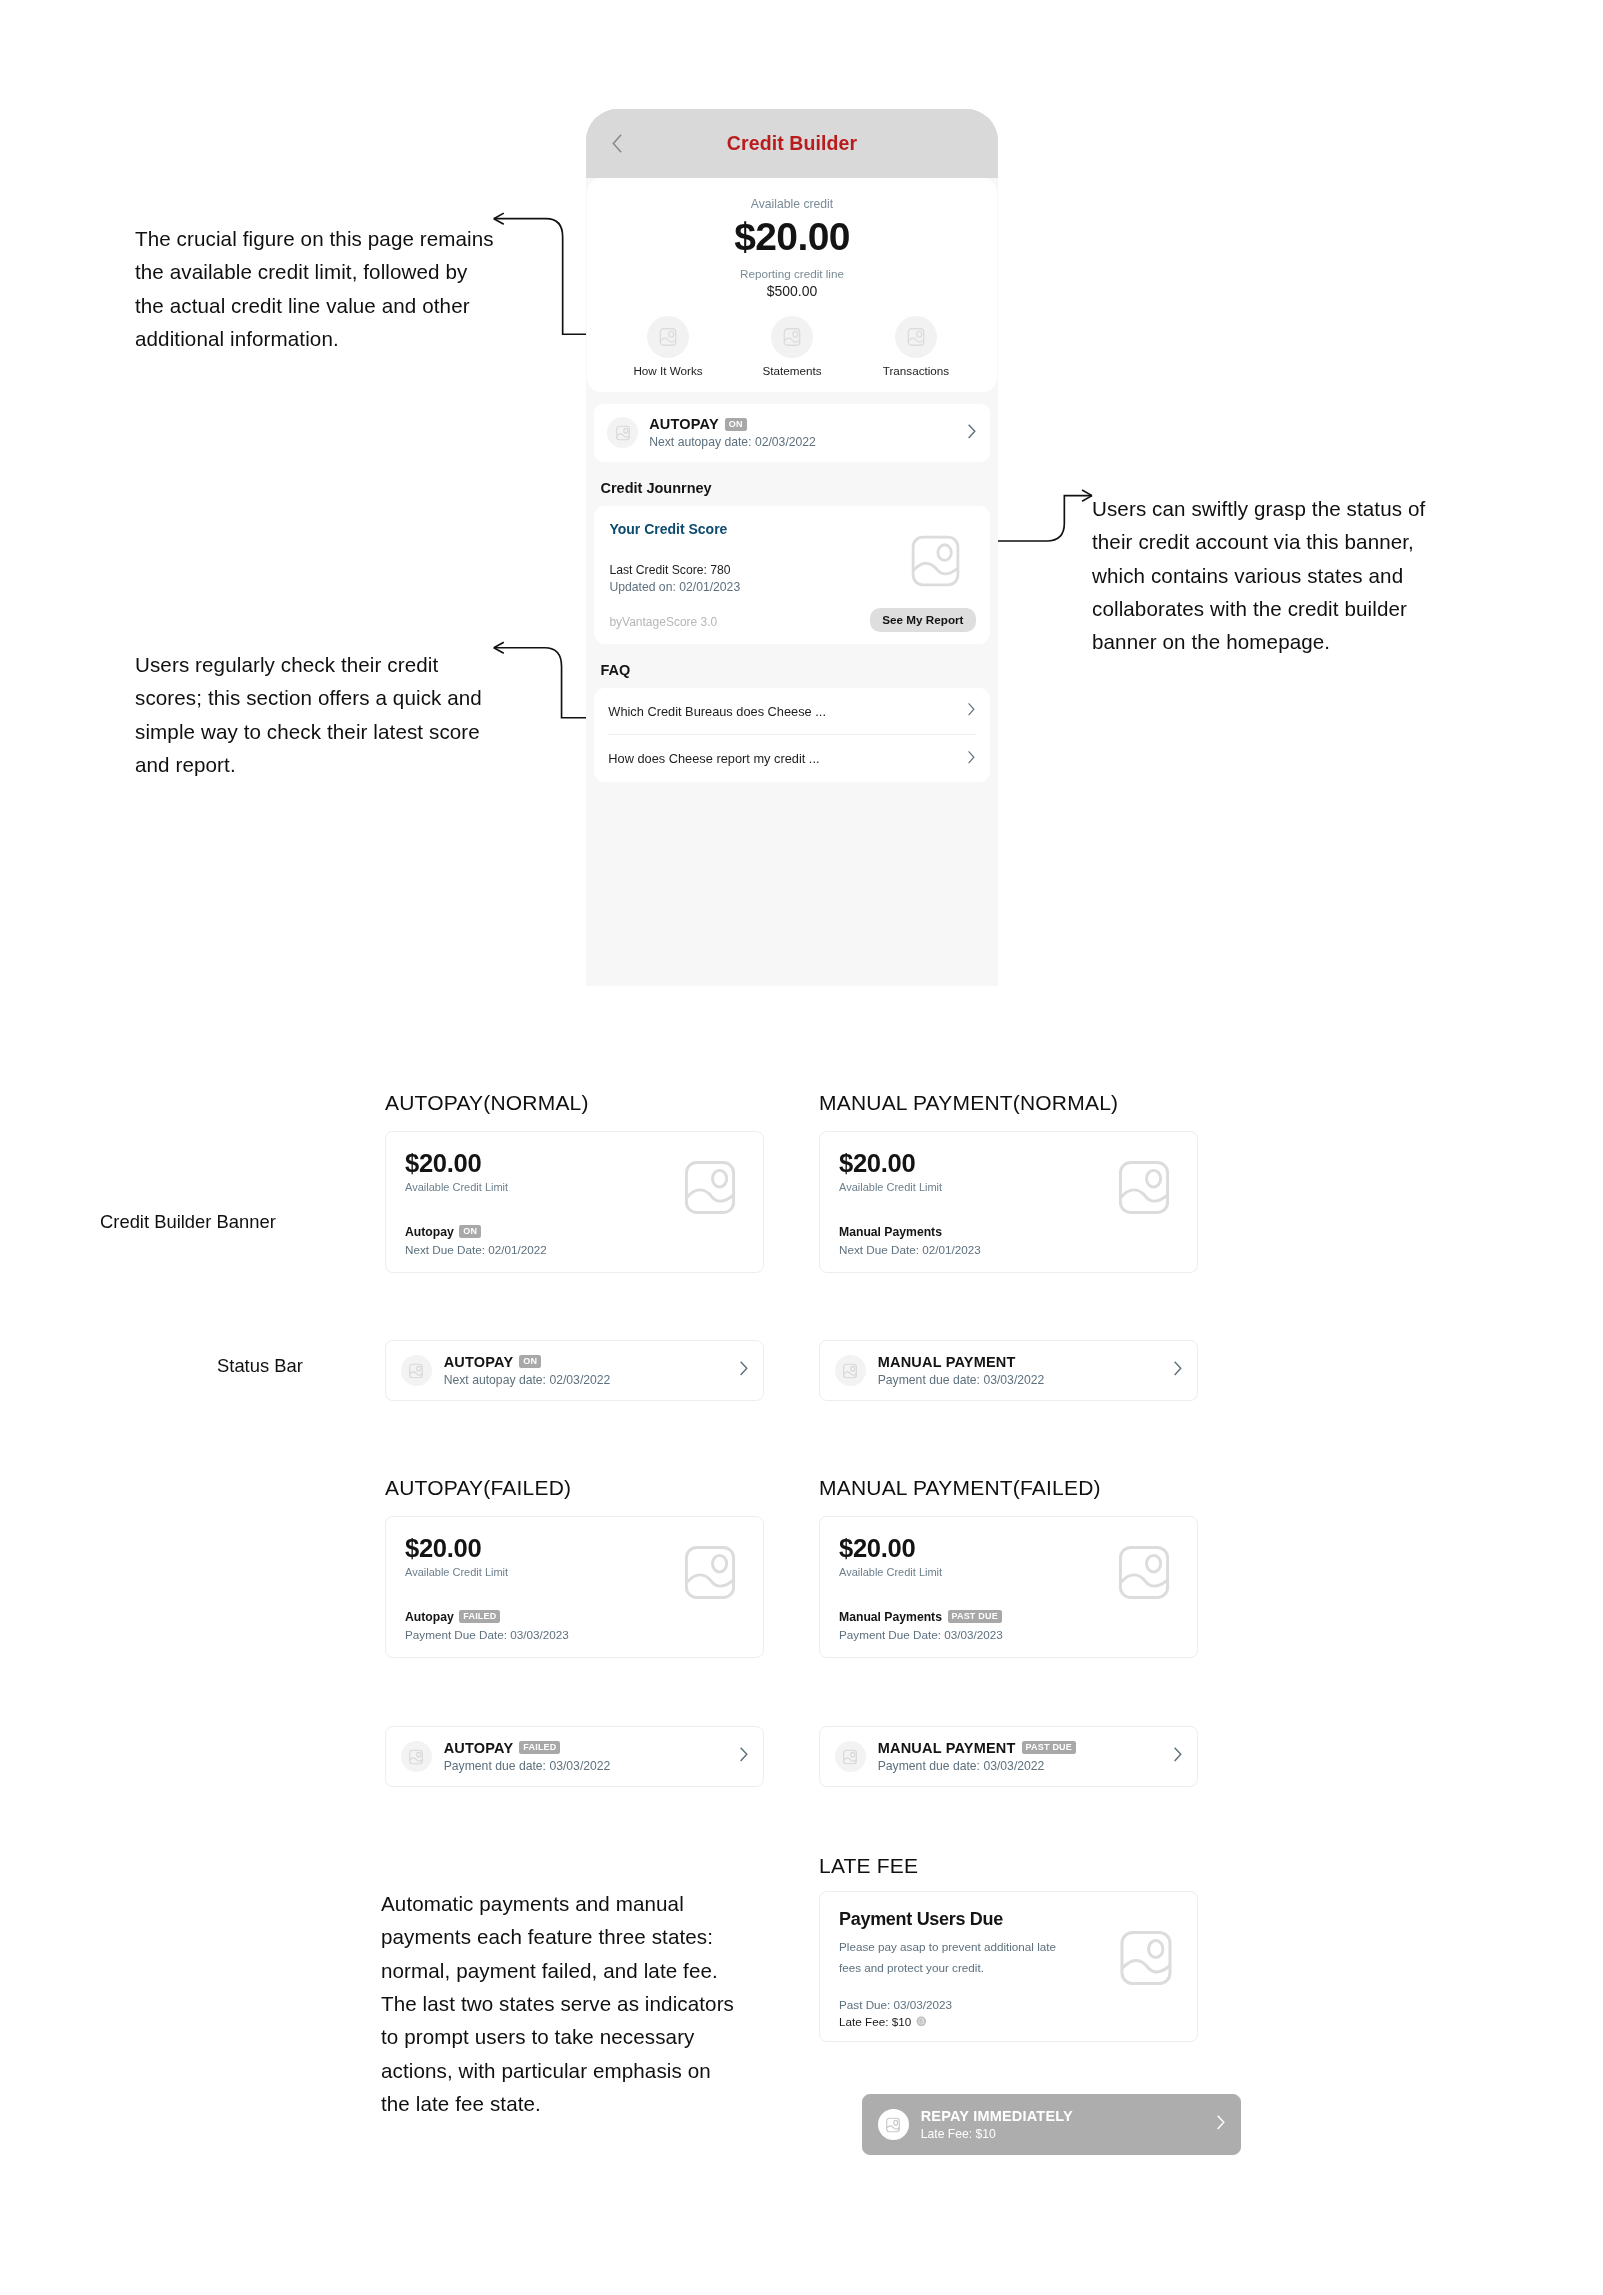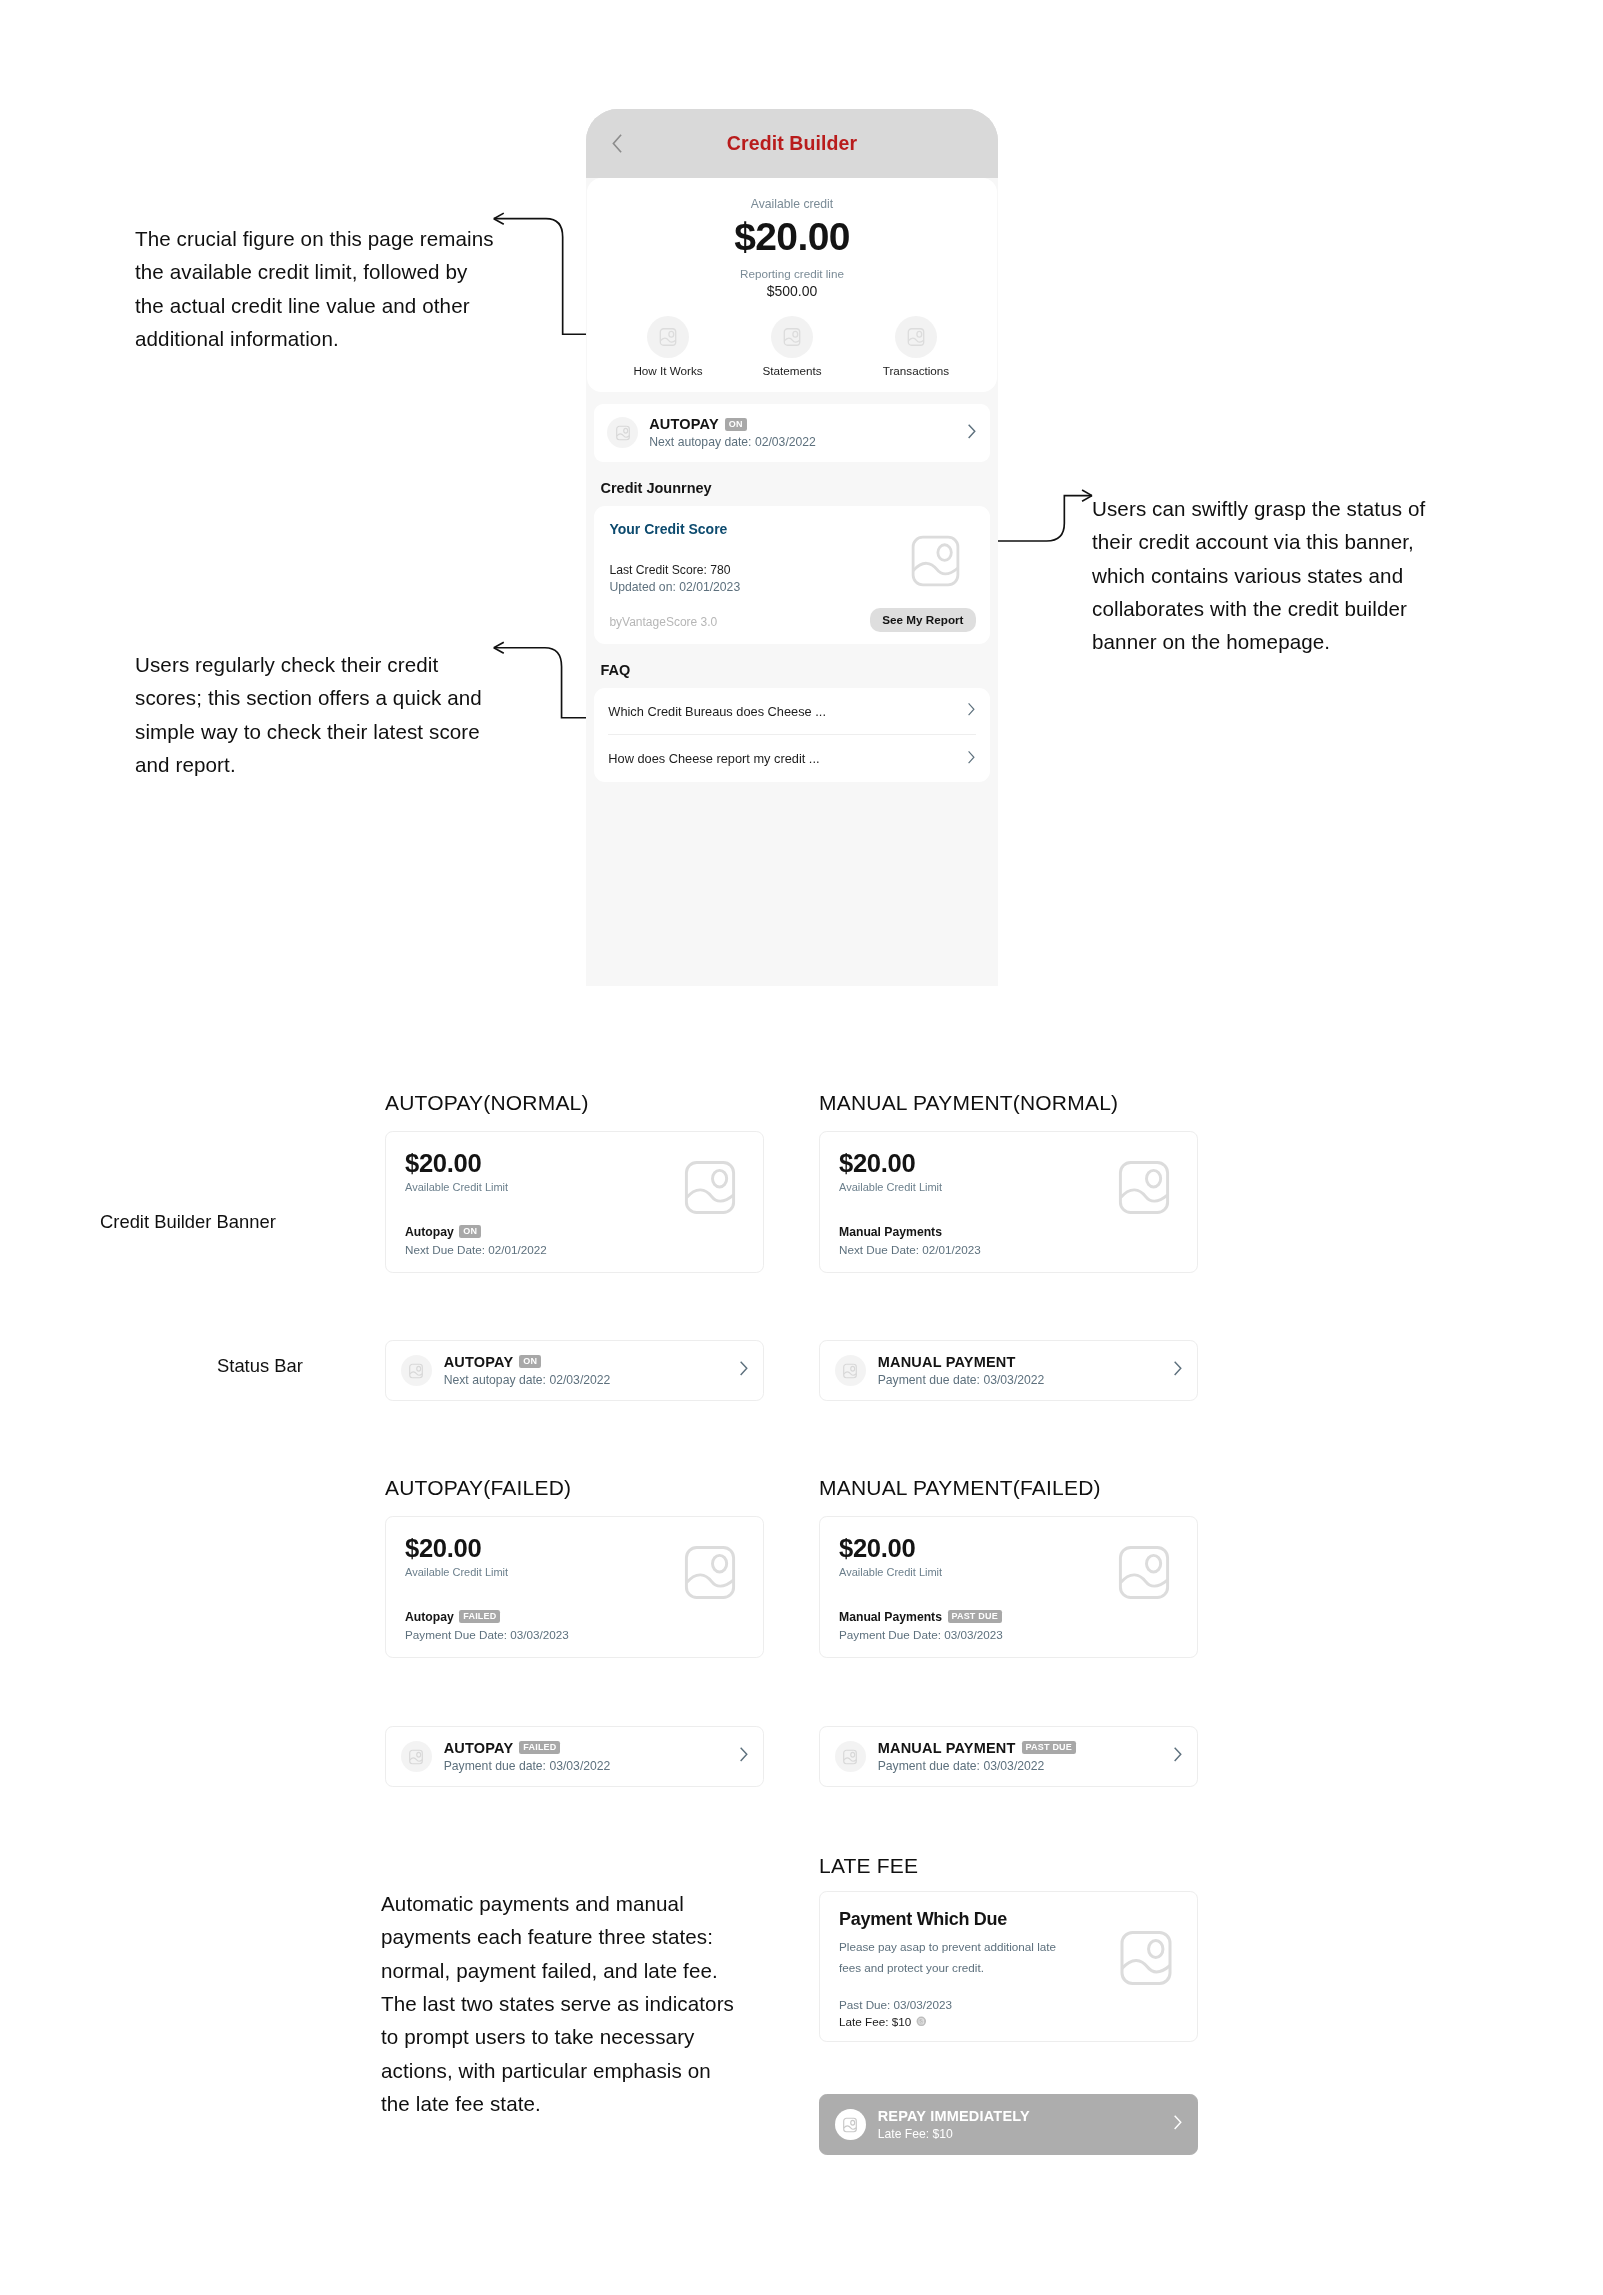--- a/index.html
+++ b/index.html
@@ -567,21 +567,21 @@
   </span>
   <span class="chev">
     <svg width="10" height="16.7" viewBox="0 0 18 30">
         <path d="M3 3 L14 15 L3 27" fill="none" stroke="#5d707d" stroke-width="2.6"></path>
       </svg>
   </span>
 </div>
 
 <div class="spec-title" style="left:819px; top:1854px;">LATE FEE</div>
 <div class="cb-banner" style="left:819px; top:1891px; height:151px;">
-  <div class="cb-amount" style="font-size:18px;">Payment Which Due</div>
+  <div class="cb-amount" style="font-size:18px;">Payment Users Due</div>
   <div style="font-size:11.7px; color:#5d707d; line-height:1.72; margin-top:7.8px; width:239px;">Please pay asap to prevent additional late fees and protect your credit.</div>
   <span class="cb-img" style="top:35px; right:21px;">
     <svg width="60" height="62" viewBox="0 0 40 40">
         <rect x="4" y="3" width="32" height="34" rx="7" fill="none" stroke="#dcdcdc" stroke-width="2"></rect>
         <ellipse cx="26.5" cy="14" rx="4.8" ry="5.6" fill="none" stroke="#dcdcdc" stroke-width="2"></ellipse>
         <path d="M4 27 C11 19 17 21 21 26 C24 30 29 31 36 25" fill="none" stroke="#dcdcdc" stroke-width="2"></path>
       </svg>
   </span>
   <div class="cb-footer" style="bottom:13.4px;">
     <div style="font-size:11.7px; color:#5d707d;">Past Due: 03/03/2023</div>
@@ -591,21 +591,21 @@
         <svg width="10.6" height="10.6" viewBox="0 0 20 20">
             <circle cx="10" cy="10" r="9" fill="#bdbdbd"></circle>
             <rect x="5.5" y="5" width="9" height="10" rx="2" fill="none" stroke="#f2f2f2" stroke-width="1.3"></rect>
             <circle cx="12.2" cy="8.2" r="1.4" fill="none" stroke="#f2f2f2" stroke-width="1.1"></circle>
             <path d="M5.5 12.5 C7.5 10 9 10.5 10.5 12.5 C11.6 13.8 13 13.5 14.5 12" fill="none" stroke="#f2f2f2" stroke-width="1.1"></path>
           </svg>
       </span>
     </div>
   </div>
 </div>
-<div class="status-strip dark" style="left:819px; top:2094px;">
+<div class="status-strip dark" style="left:862px; top:2094px;">
   <span class="sb-ico">
     <svg class="ph-ico" width="18" height="18" viewBox="0 0 40 40">
         <rect x="6" y="5" width="28" height="30" rx="6" fill="none" stroke="#c9c9c9" stroke-width="2.6"></rect>
         <ellipse cx="26" cy="15" rx="4.4" ry="5.2" fill="none" stroke="#c9c9c9" stroke-width="2.6"></ellipse>
         <path d="M6 27 C12 20 17 21 21 26 C24 30 28 31 34 26" fill="none" stroke="#c9c9c9" stroke-width="2.6"></path>
       </svg>
   </span>
   <span class="sb-text">
     <span class="sb-title-row">
       <span class="sb-title">REPAY IMMEDIATELY</span>

